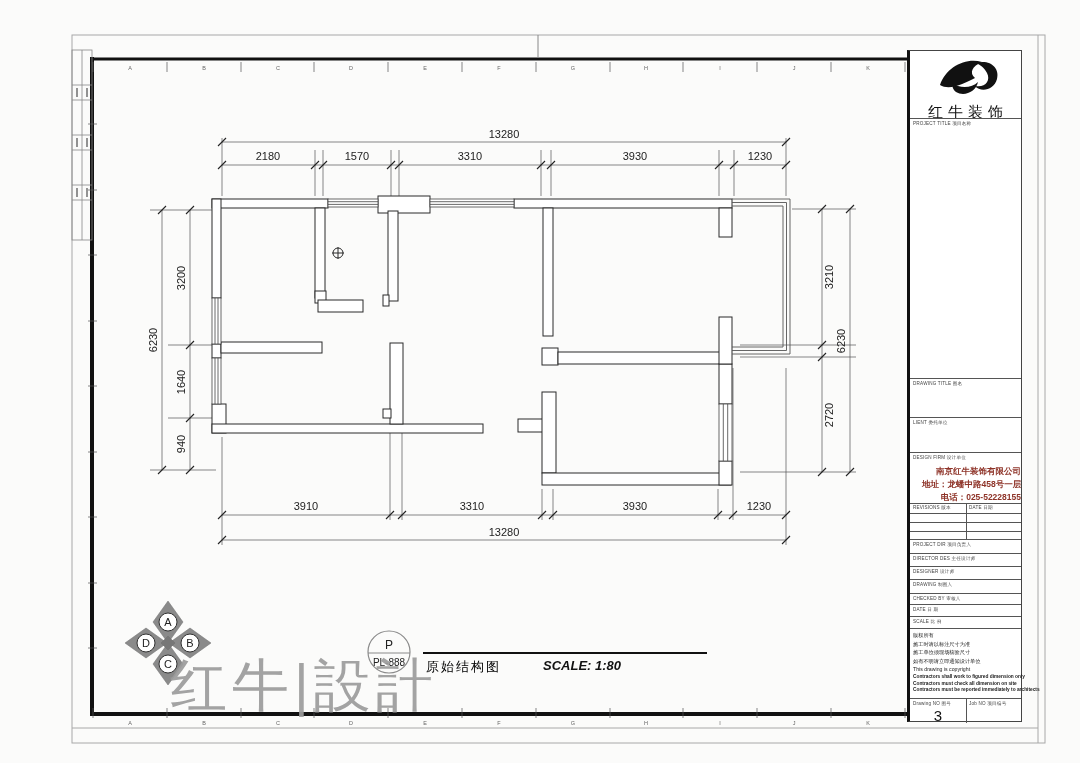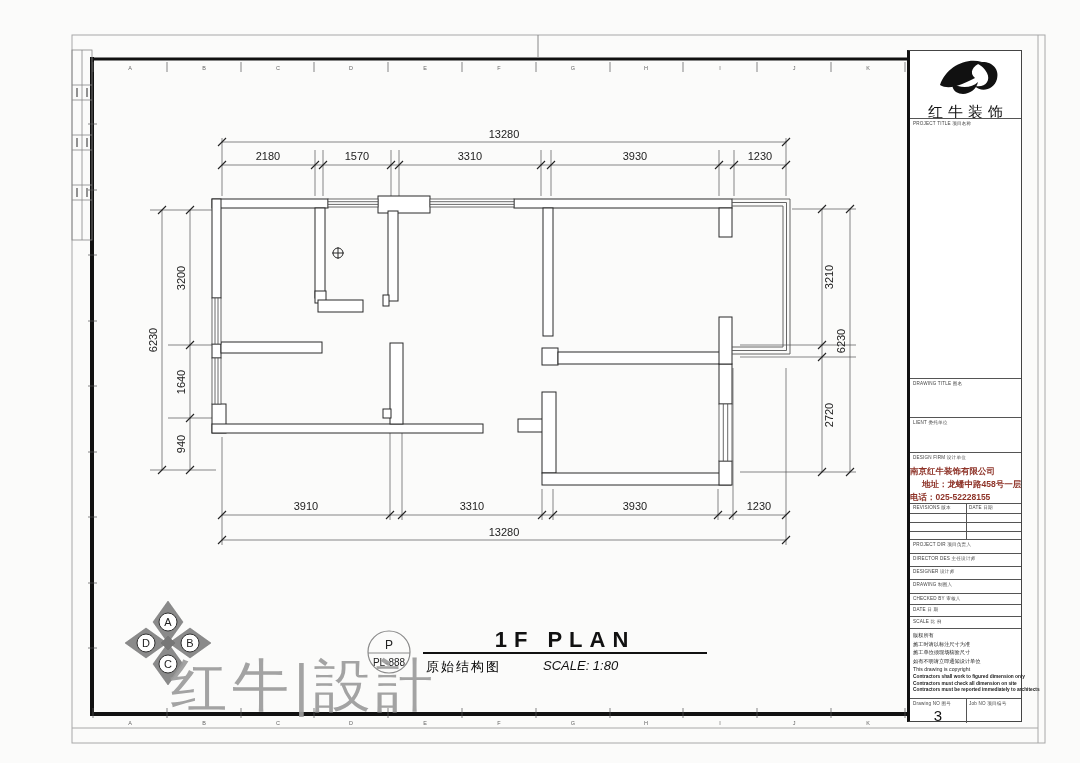--- a/index.html
+++ b/index.html
@@ -9,31 +9,31 @@
   svg text{font-family:"Liberation Sans","DejaVu Sans",sans-serif;fill:#222;}
   .dimtxt{font-size:11px;}
   .bletter{font-size:5.5px;fill:#666;}
   
   #tblock{left:907px;top:50px;width:115px;height:672px;border:1px solid #444;border-left:3px solid #111;
     background:#fff;box-sizing:border-box;font-size:5px;color:#333;}
   .tb-sec{position:absolute;left:0;right:0;border-top:1px solid #555;box-sizing:border-box;}
   .tb-label{position:absolute;left:3px;top:2px;font-size:4.6px;color:#444;letter-spacing:.2px;white-space:nowrap;}
   #logo-name{position:absolute;left:0;right:0;top:52px;text-align:center;font-size:15px;color:#111;
     letter-spacing:5px;font-weight:500;white-space:nowrap;text-indent:5px;}
-  .company{position:absolute;left:0;right:0;text-align:left;color:#8e3328;font-size:8.5px;font-weight:bold;white-space:nowrap;}
+  .company{position:absolute;left:0;right:0;text-align:right;color:#8e3328;font-size:8.5px;font-weight:bold;white-space:nowrap;}
   .tb-vdiv{position:absolute;left:56px;top:0;bottom:0;border-left:1px solid #555;}
   .note-line{margin:0 0 1.6px 3px;font-size:5.2px;color:#222;white-space:nowrap;}
   .note-bold{font-weight:bold;font-size:4.8px;}
   #drawing-no-value{position:absolute;left:0;width:56px;top:8px;text-align:center;font-size:15px;color:#111;}
   
   #plan-title{left:423px;top:627px;width:284px;text-align:center;font-size:22px;font-weight:bold;
     letter-spacing:7px;color:#111;white-space:nowrap;}
   #plan-underline{left:423px;top:652px;width:284px;border-top:2px solid #111;}
   #plan-subtitle{left:426px;top:658px;font-size:13px;color:#000000;letter-spacing:2px;}
-  #plan-scale{left:543px;top:658px;width:160px;font-size:13px;font-style:italic;font-weight:normal;color:#111;}
+  #plan-scale{left:543px;top:658px;width:160px;font-size:13px;font-style:italic;font-weight:bold;color:#111;}
   #watermark{left:170px;top:648px;font-size:57px;color:#9c9c9c;letter-spacing:5px;white-space:nowrap;
     font-weight:500;opacity:.92;}
 </style>
 </head>
 <body>
 
 <div id="stage">
 
 <svg class="abs" width="1080" height="763" viewBox="0 0 1080 763" style="left:0;top:0">
 
@@ -340,21 +340,20 @@
   <g>
     <circle cx="389" cy="652" r="21" fill="none" stroke="#8a8a8a" stroke-width="1.2"></circle>
     <line x1="368" y1="653" x2="410" y2="653" stroke="#8a8a8a" stroke-width="1"></line>
     <text x="389" y="649" text-anchor="middle" font-size="12" fill="#555">P</text>
     <text x="389" y="666" text-anchor="middle" font-size="10" fill="#555">PL-888</text>
   </g>
 </svg>
 
 <div id="watermark" class="abs">红牛|設計</div>
 
-<div id="plan-title" class="abs">1F PLAN</div>
 <div id="plan-underline" class="abs"></div>
 <div id="plan-subtitle" class="abs">原始结构图</div>
 <div id="plan-scale" class="abs">SCALE: 1:80</div>
 
 <div id="tblock" class="abs">
 
   <svg class="abs" width="70" height="48" viewBox="0 0 70 48" style="left:22px;top:4px">
     <path fill="#111" d="M8,30 C14,12 34,2 50,7 C40,11 37,18 43,23 C33,28 18,36 8,30 Z"></path>
     <path fill="#111" d="M44,8 C58,4 68,13 65,24 C62,35 49,38 43,31 C53,33 59,26 55,18 C52,12 48,10 44,8 Z"></path>
     <path fill="#111" d="M20,28 C28,34 40,33 46,27 C44,37 32,42 24,37 C21,35 20,31 20,28 Z"></path>

